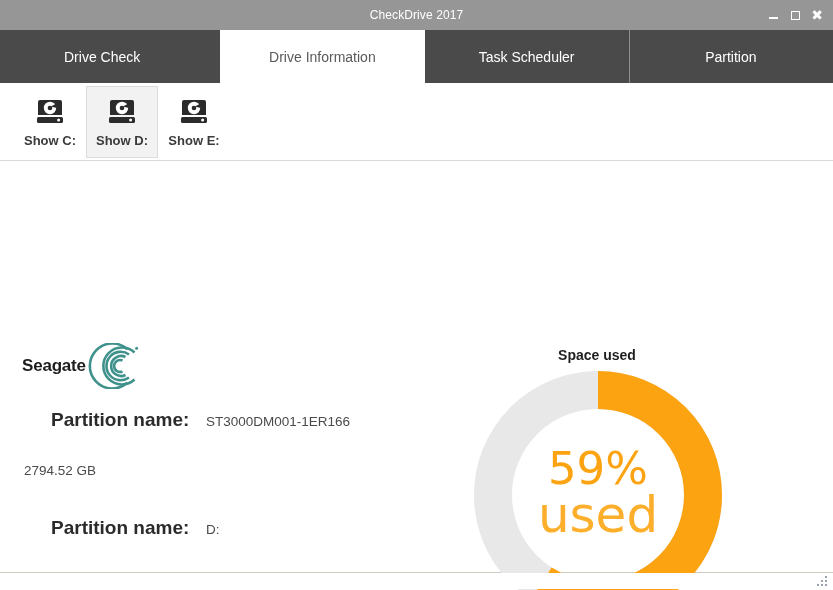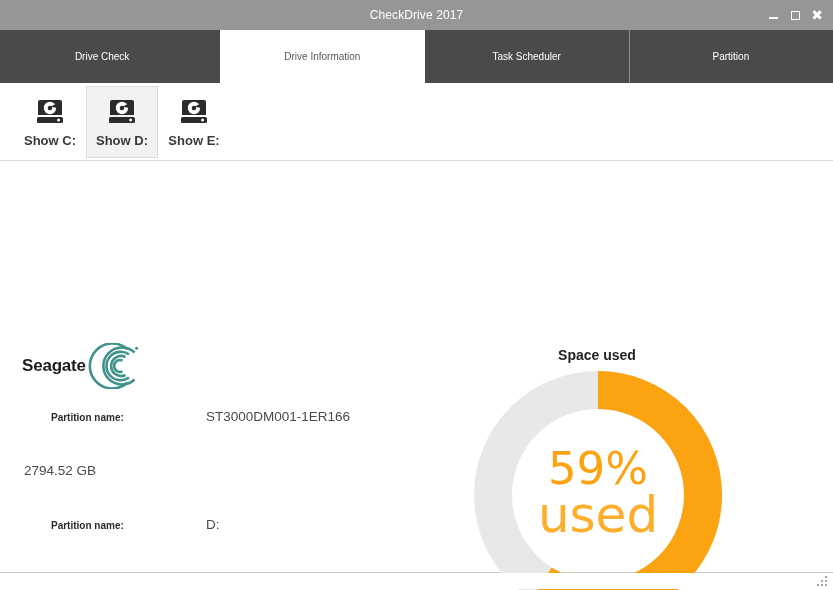--- a/index.html
+++ b/index.html
@@ -83,21 +83,21 @@
     display: flex;
     height: 53px;
     background: #4a4a4a;
   }
   .tab {
     flex: 1 1 0;
     display: flex;
     align-items: center;
     justify-content: center;
     color: #ffffff;
-    font-size: 10px;
+    font-size: 14px;
     background: #4a4a4a;
     position: relative;
     cursor: pointer;
     user-select: none;
   }
   .tab + .tab::before {
     content: "";
     position: absolute;
     left: 0;
     top: 0;
@@ -193,21 +193,21 @@
     width: 400px;
   }
   .info-row {
     display: flex;
     align-items: baseline;
     height: 54px;
   }
   .info-label {
     width: 155px;
     flex: 0 0 155px;
-    font-size: 10px;
+    font-size: 19px;
     font-weight: bold;
     color: #2b2b2b;
     white-space: nowrap;
     padding-left: 27px;
   }
   .info-value {
     font-size: 13.5px;
     color: #4a4a4a;
     white-space: nowrap;
   }

